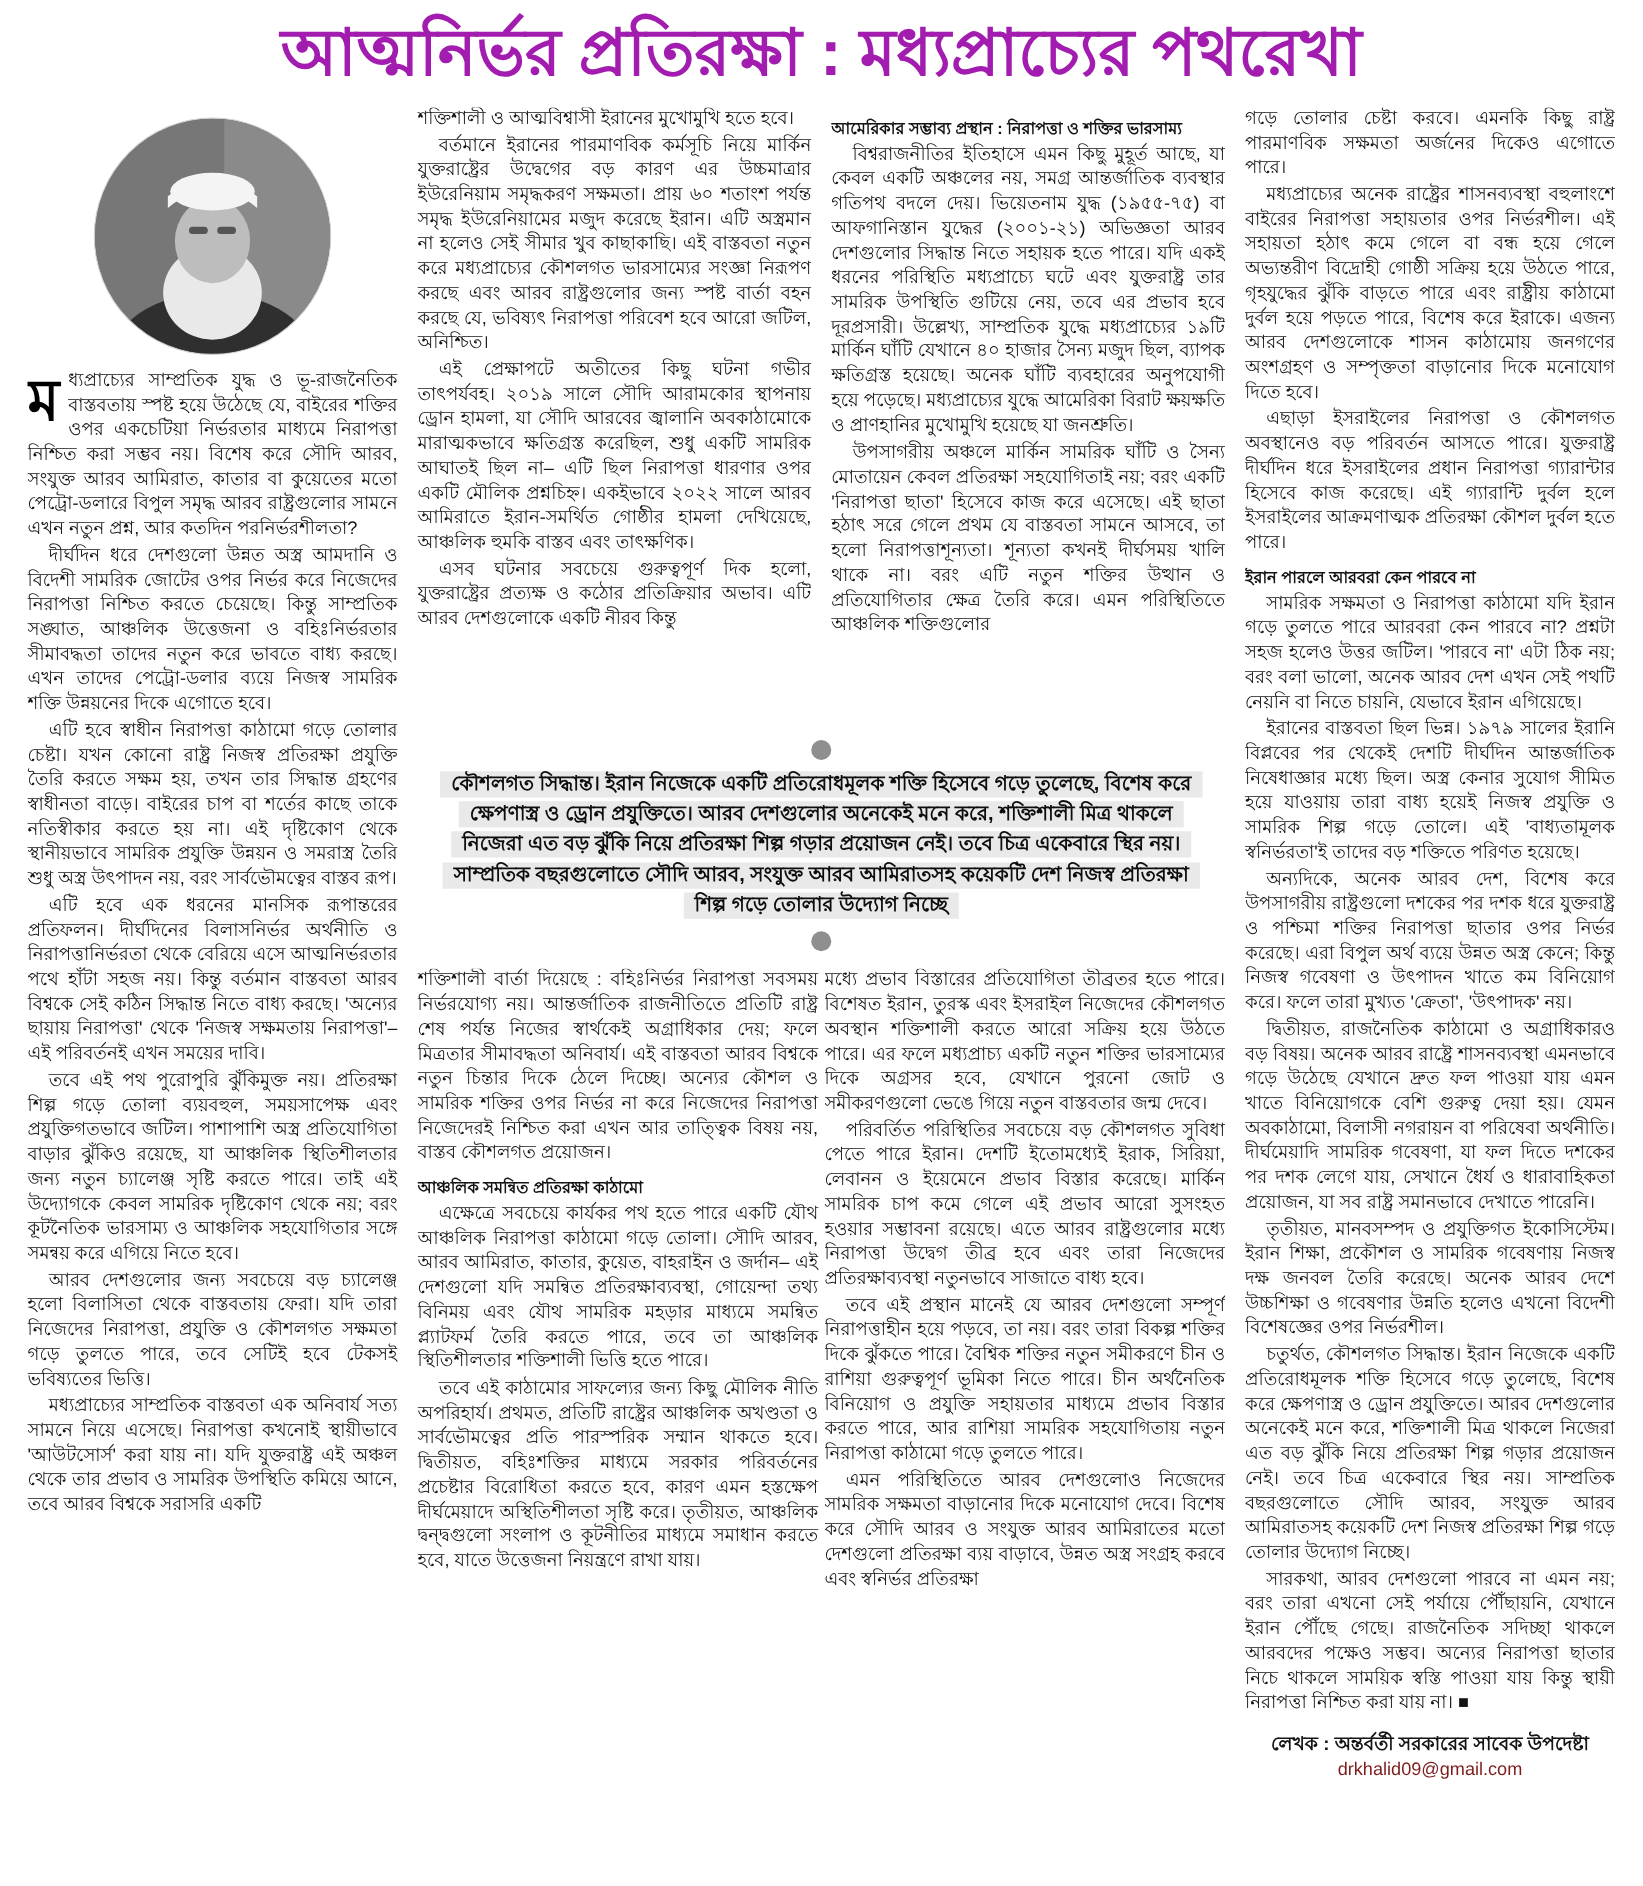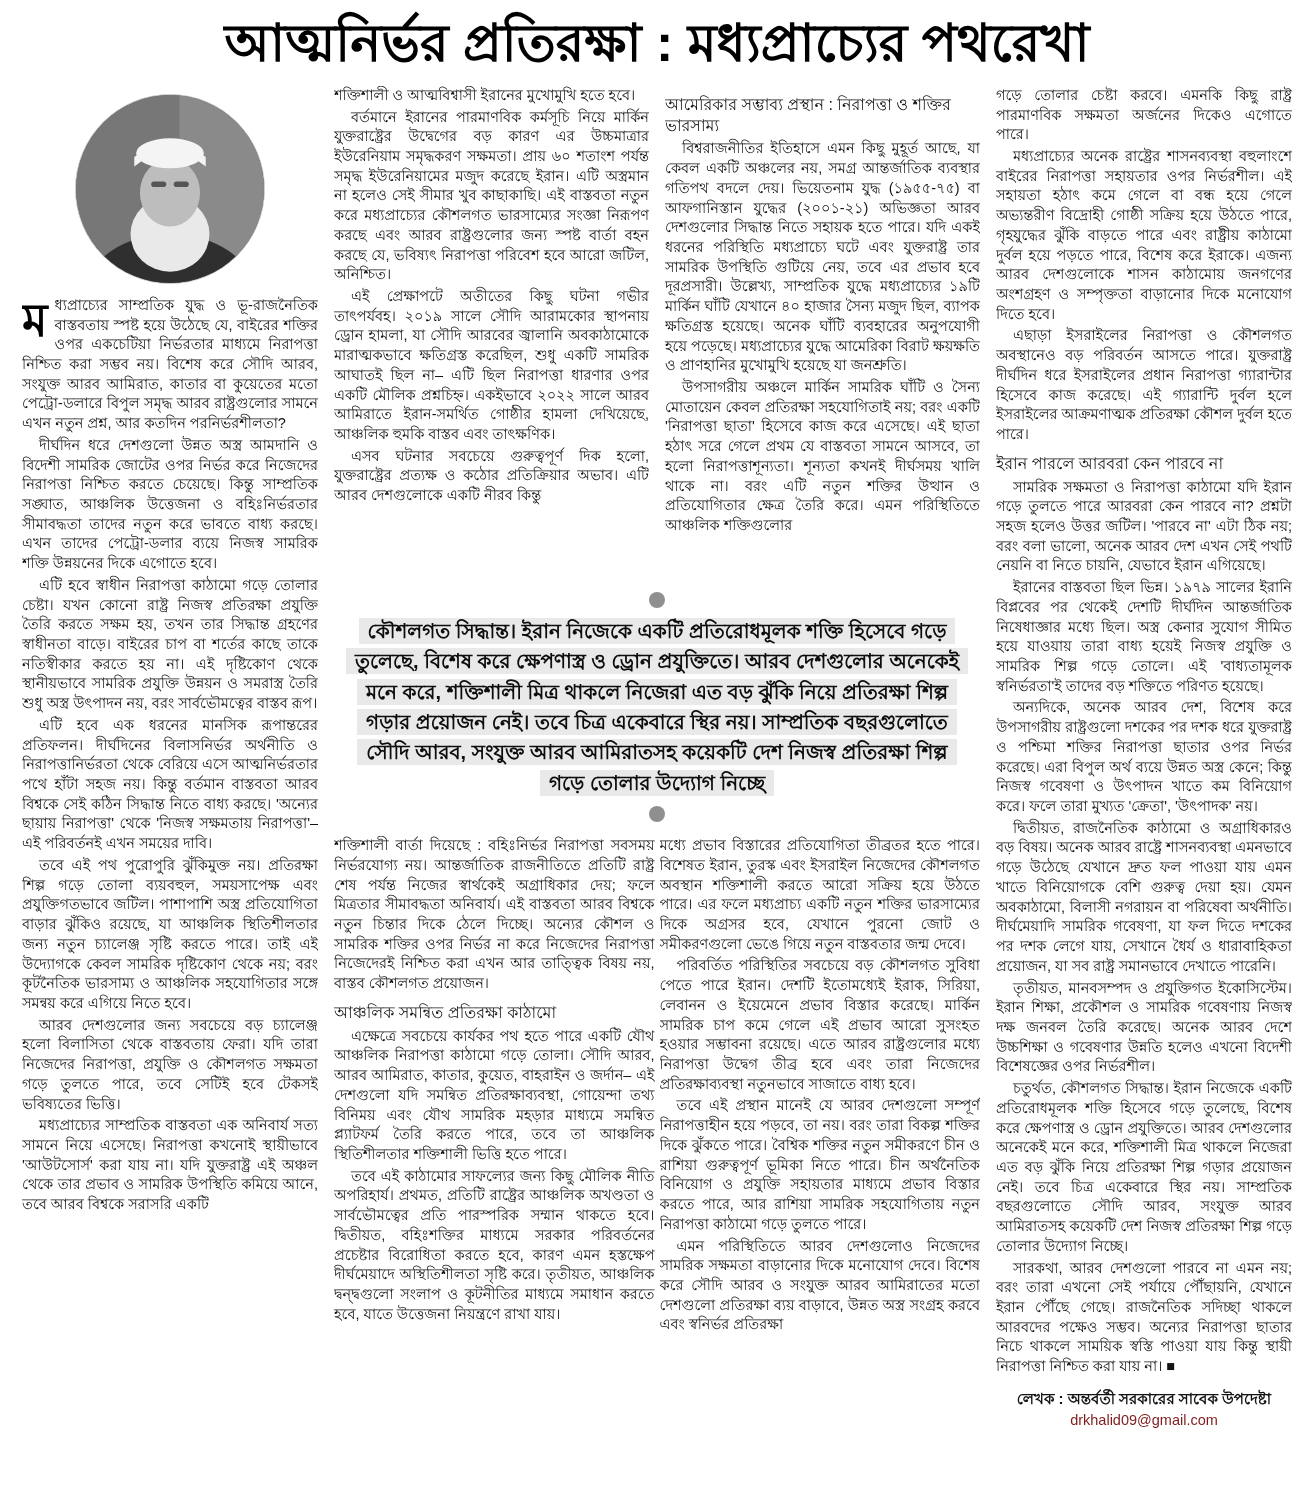--- a/index.html
+++ b/index.html
@@ -9,21 +9,21 @@
     margin:0 auto;
     background:#ffffff;
     overflow:hidden;
     color:#141414;
     font-family:"Liberation Sans", sans-serif;
   }
   .headline {
     text-align:center;
     font-size:52px;
     font-weight:bold;
-    color:#000000;
+    color:#a21caf;
     padding:14px 10px 6px;
     line-height:1.15;
     margin:0;
   }
   .body-grid {
     display:flex;
     gap:16px;
     padding:6px 22px 0;
     height:1412px;
     overflow:hidden;
@@ -36,22 +36,22 @@
 
   .para {
     font-size:14.5px;
     line-height:1.36;
     text-align:justify;
     margin:0 0 2px 0;
     text-indent:17px;
   }
   .para.noindent { text-indent:0; }
   .subhead {
-    font-size:16px;
-    font-weight:normal;
+    font-size:13px;
+    font-weight:bold;
     margin:9px 0 3px;
     line-height:1.3;
     text-align:left;
   }
   .dropcap {
     float:left;
     font-size:46px;
     line-height:0.85;
     font-weight:bold;
     padding:5px 7px 0 0;
@@ -77,21 +77,21 @@
   }
 
   .quote-wrap { text-align:center; margin:8px 8px 2px; }
   .dot {
     width:16px; height:16px;
     border-radius:50%;
     background:#8f8f8f;
     margin:6px auto;
   }
   .quote-text {
-    font-size:20px;
+    font-size:16px;
     font-weight:bold;
     line-height:1.52;
     color:#0d0d0d;
     padding:2px 4px;
   }
   .quote-text span {
     background:#e9e9e9;
     -webkit-box-decoration-break:clone;
     box-decoration-break:clone;
     padding:2px 9px;

